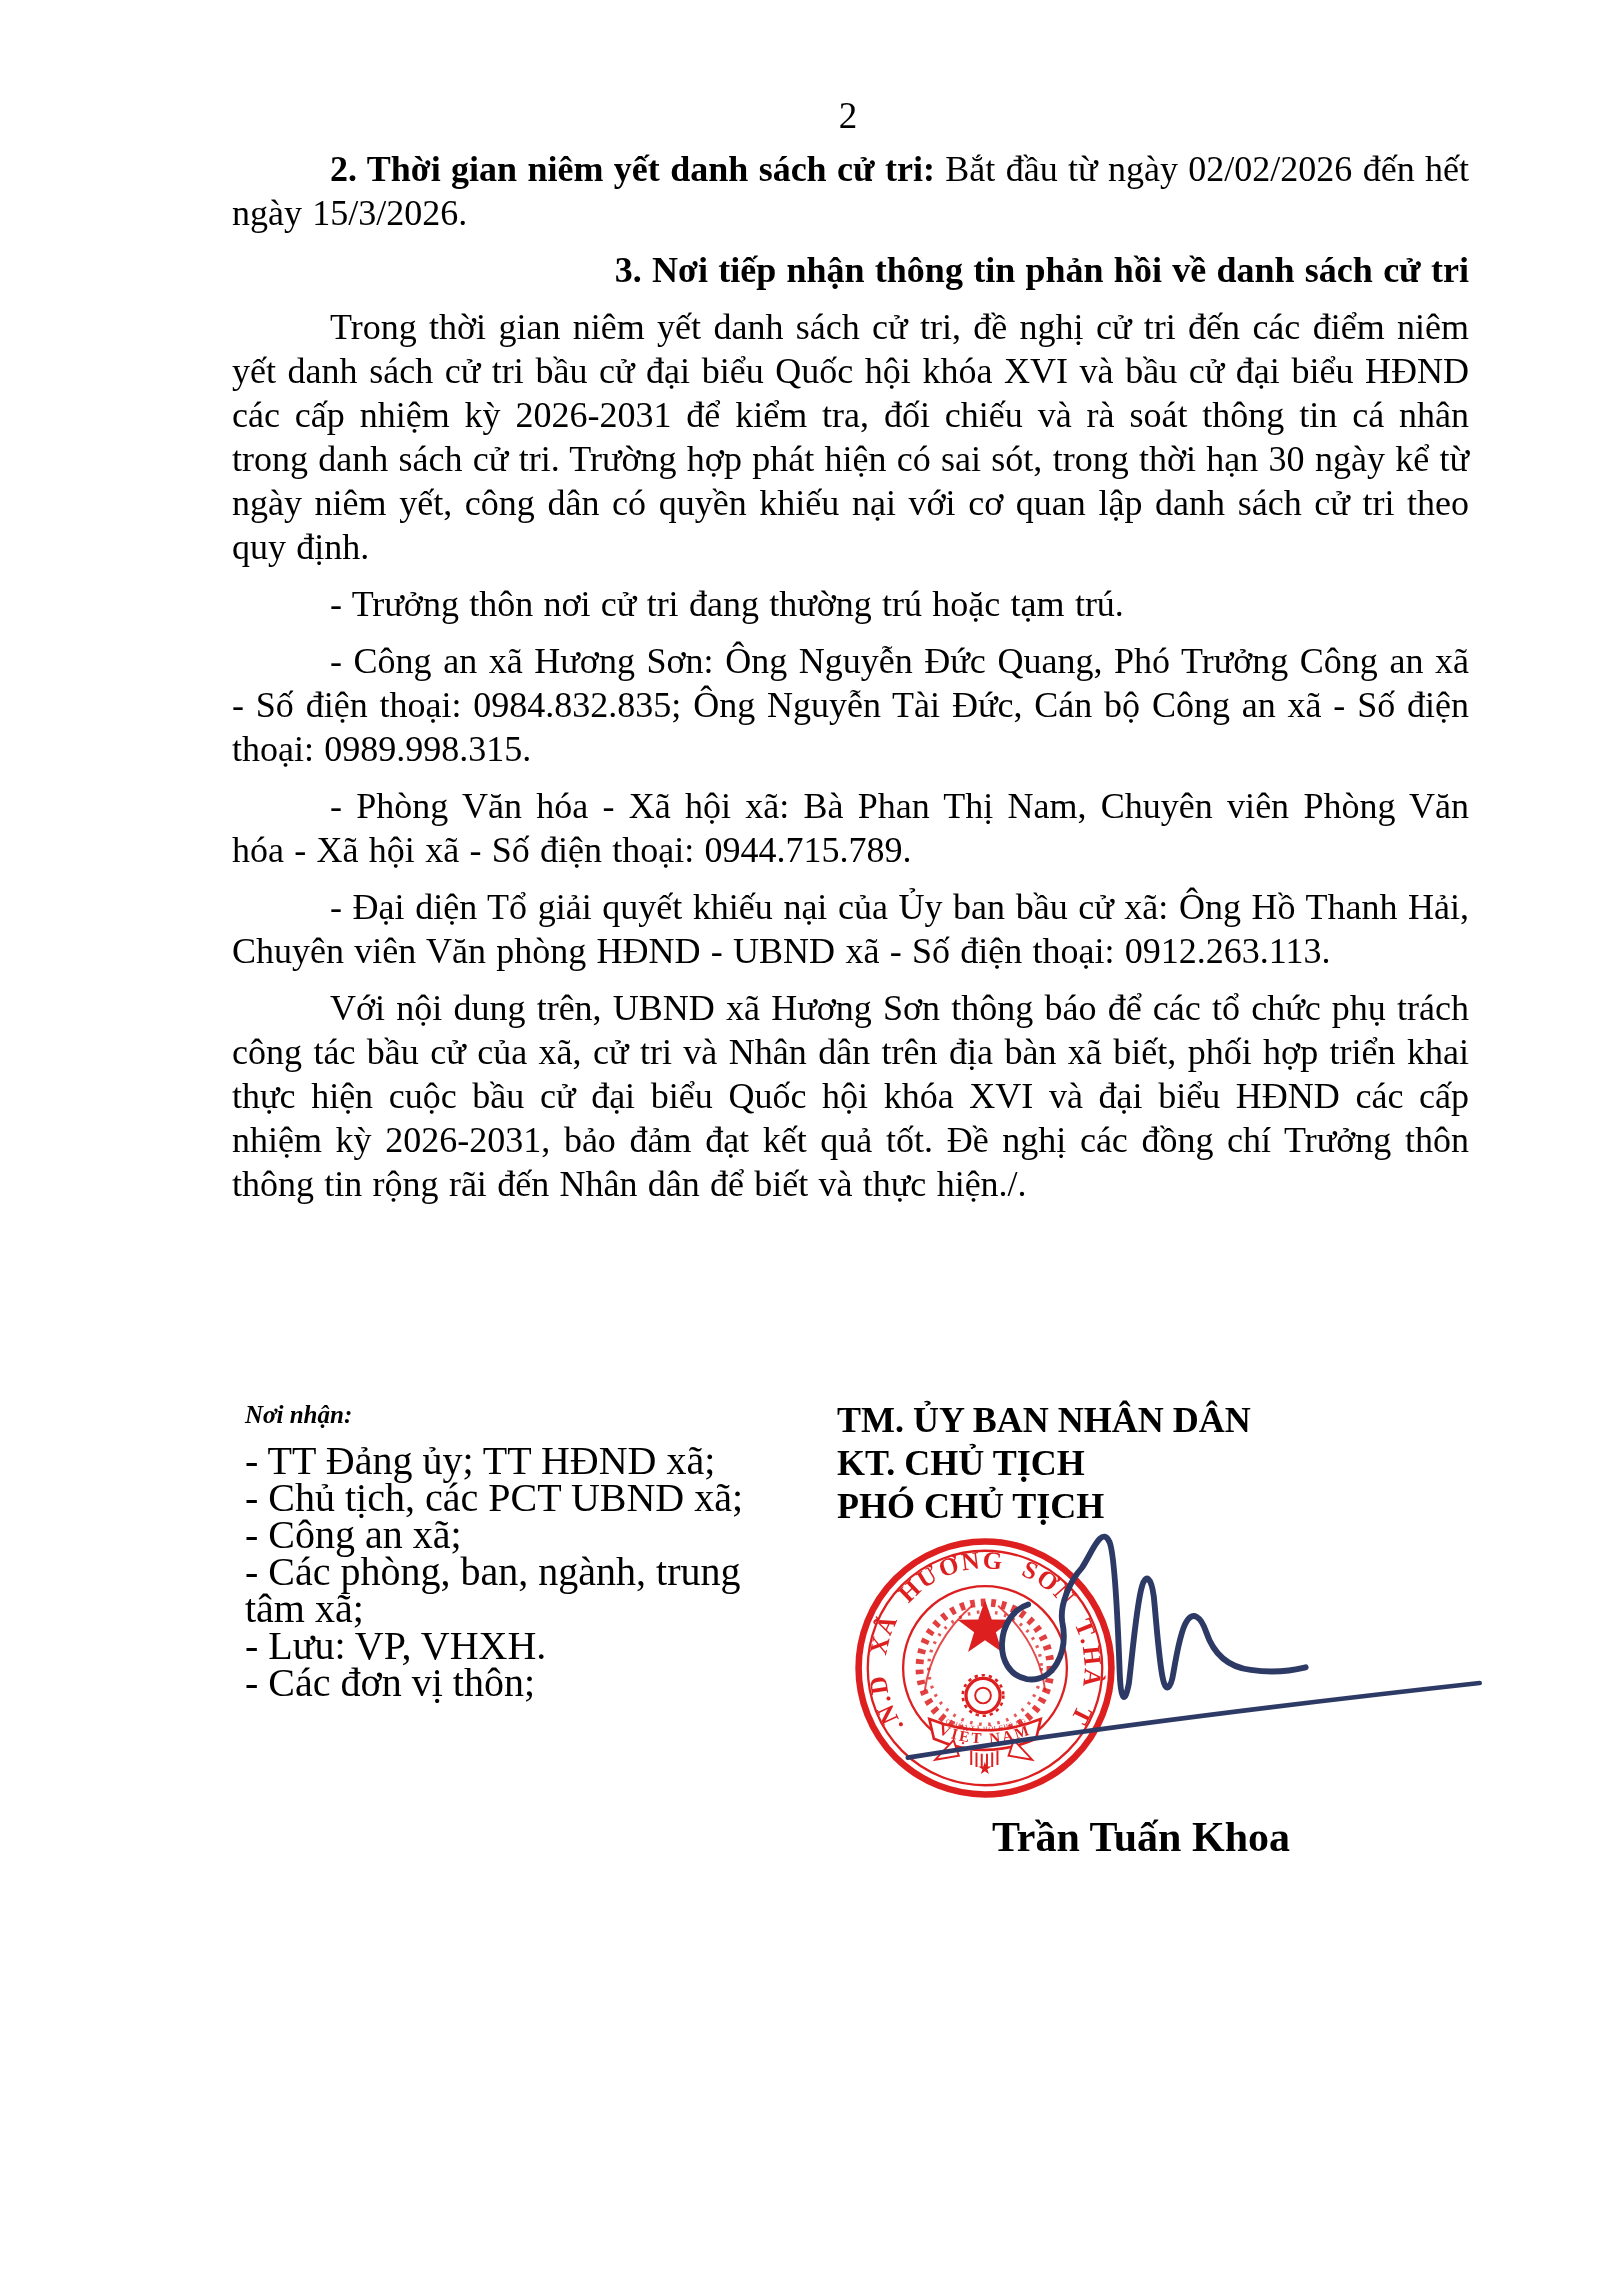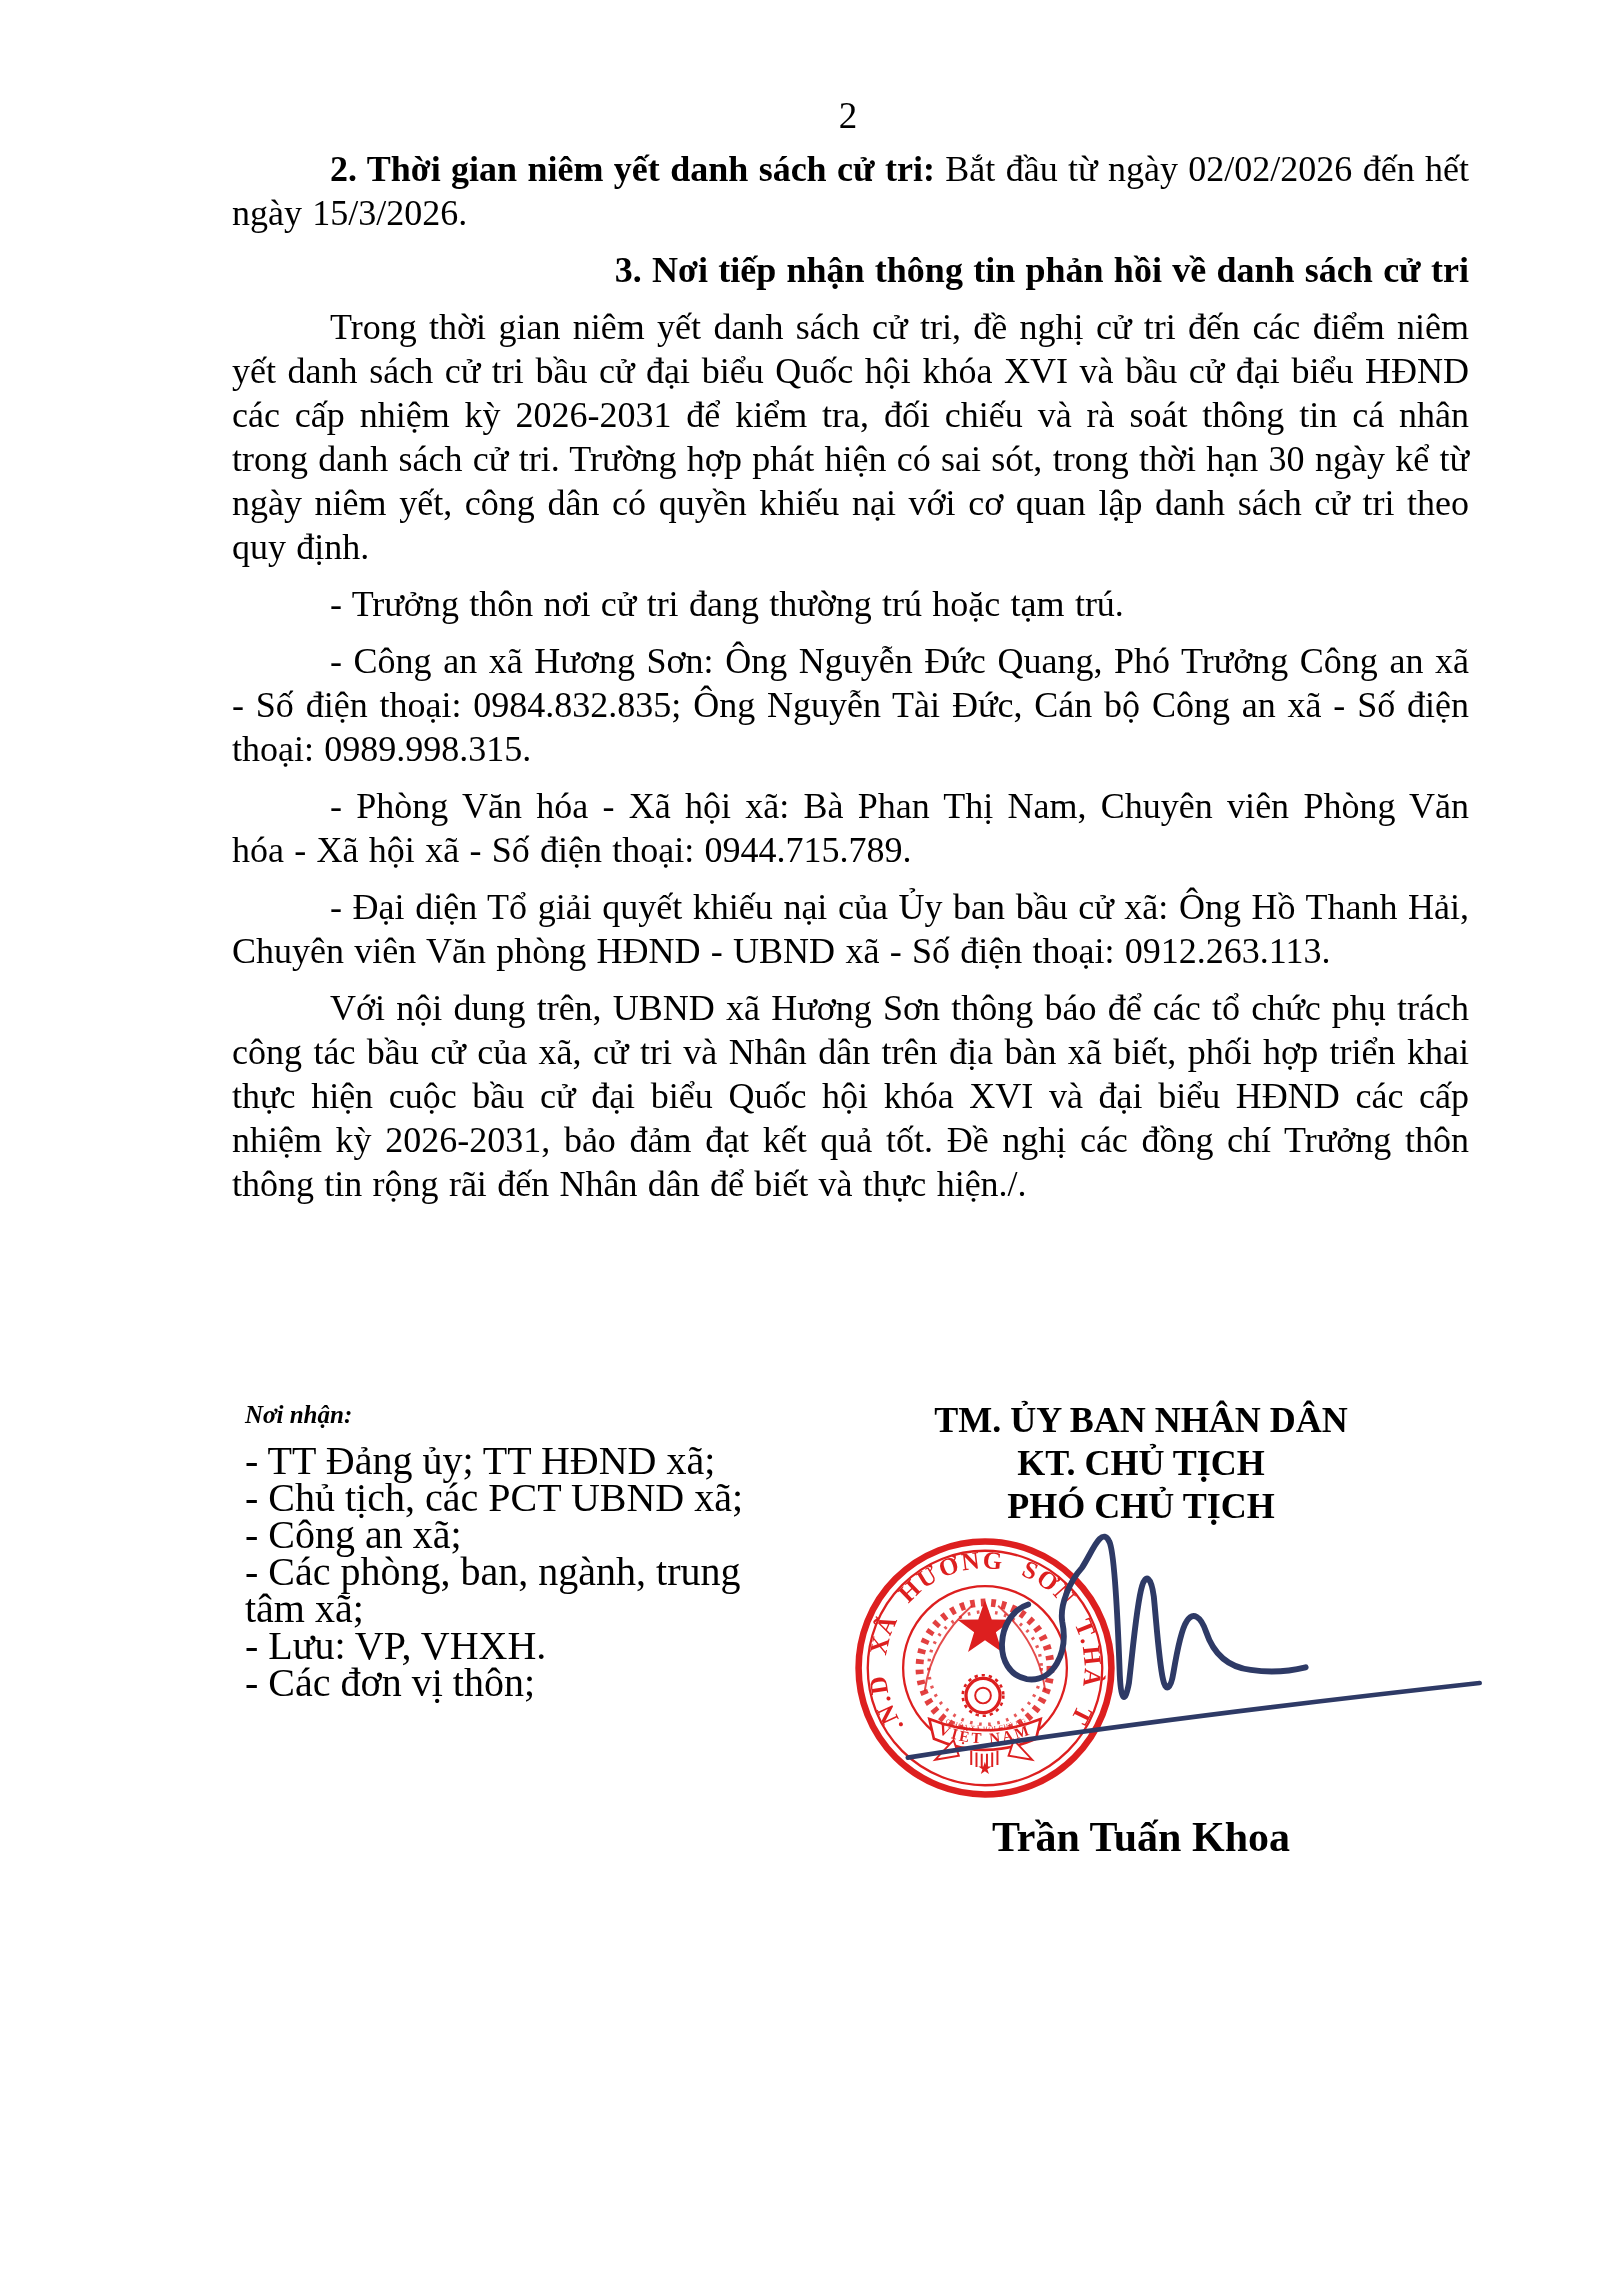--- a/index.html
+++ b/index.html
@@ -31,21 +31,20 @@
   .recipients {
     position:absolute; left:245px; top:1395px; width:563px;
   }
   .recipients-title {
     font-size:25px; font-weight:bold; font-style:italic; line-height:39px;
     margin-bottom:7.9px;
   }
   .recipient-item { font-size:40px; line-height:37px; }
   .sign-block {
     position:absolute; left:837px; top:1399px; width:608px;
-    text-align:center;
     font-family:Liberation Serif, serif;
   }
   .sign-block .sb-line { font-size:36px; font-weight:bold; line-height:43px; }
   .signer-name {
     position:absolute; left:837px; top:1813px; width:608px;
     text-align:center; font-size:42px; font-weight:bold; line-height:48px;
   }
   .seal-svg { position:absolute; left:854px; top:1537px; width:262px; height:262px; }
   .signature-svg { position:absolute; left:896px; top:1518px; width:602px; height:262px; }
 </style>

